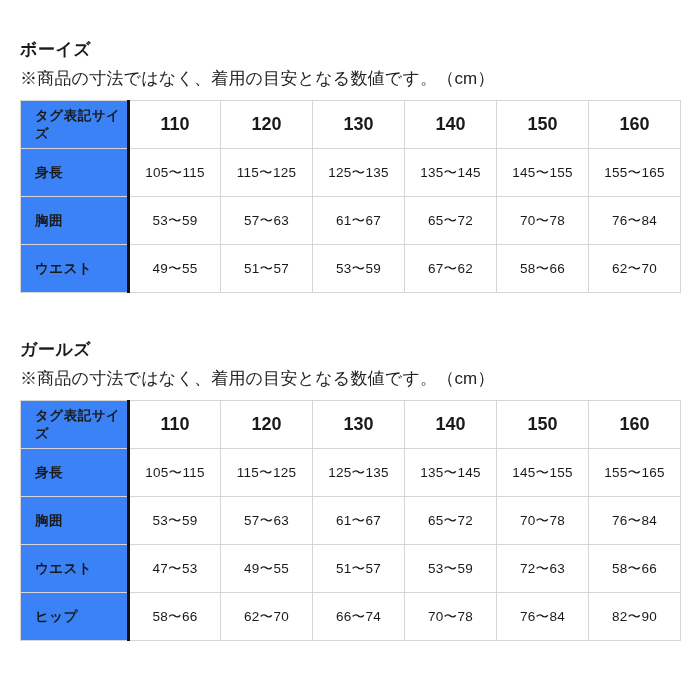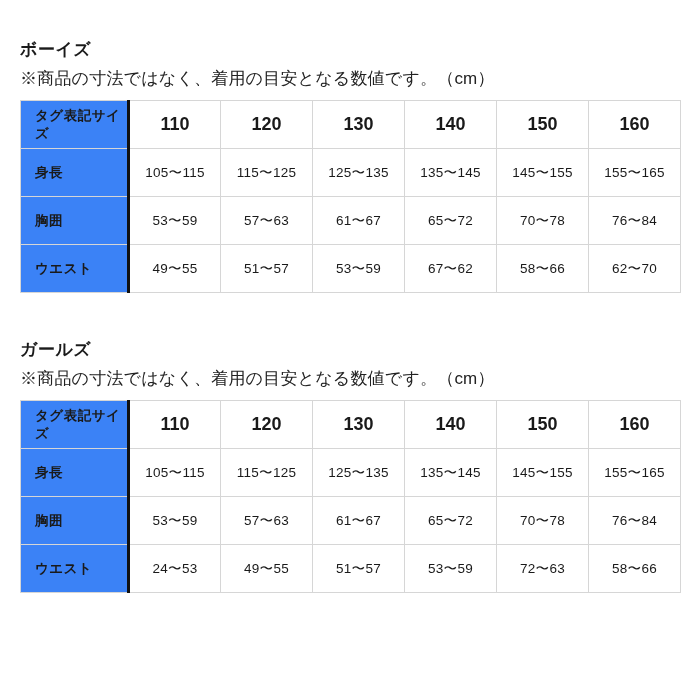--- a/index.html
+++ b/index.html
@@ -186,24 +186,33 @@
           <td class="rowhead">胸囲</td>
           <td class="val">53〜59</td>
           <td class="val">57〜63</td>
           <td class="val">61〜67</td>
           <td class="val">65〜72</td>
           <td class="val">70〜78</td>
           <td class="val">76〜84</td>
         </tr>
         <tr>
           <td class="rowhead">ウエスト</td>
-          <td class="val">24〜53</td>
+          <td class="val">47〜53</td>
           <td class="val">49〜55</td>
           <td class="val">51〜57</td>
           <td class="val">53〜59</td>
           <td class="val">72〜63</td>
           <td class="val">58〜66</td>
+        </tr>
+        <tr>
+          <td class="rowhead">ヒップ</td>
+          <td class="val">58〜66</td>
+          <td class="val">62〜70</td>
+          <td class="val">66〜74</td>
+          <td class="val">70〜78</td>
+          <td class="val">76〜84</td>
+          <td class="val">82〜90</td>
         </tr>
       </tbody>
     </table>
   </div>
 
 </div>
 
 </body></html>

